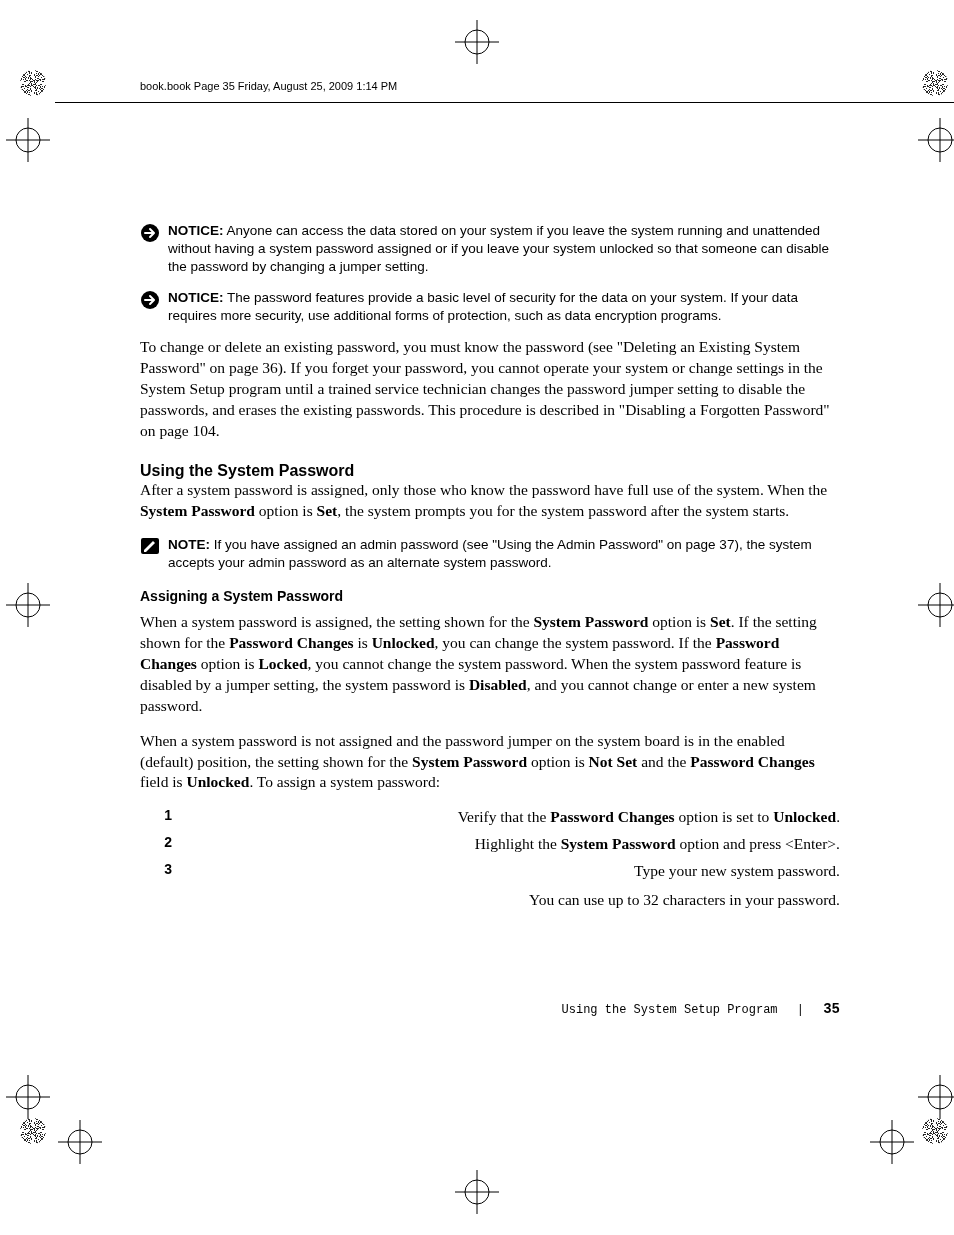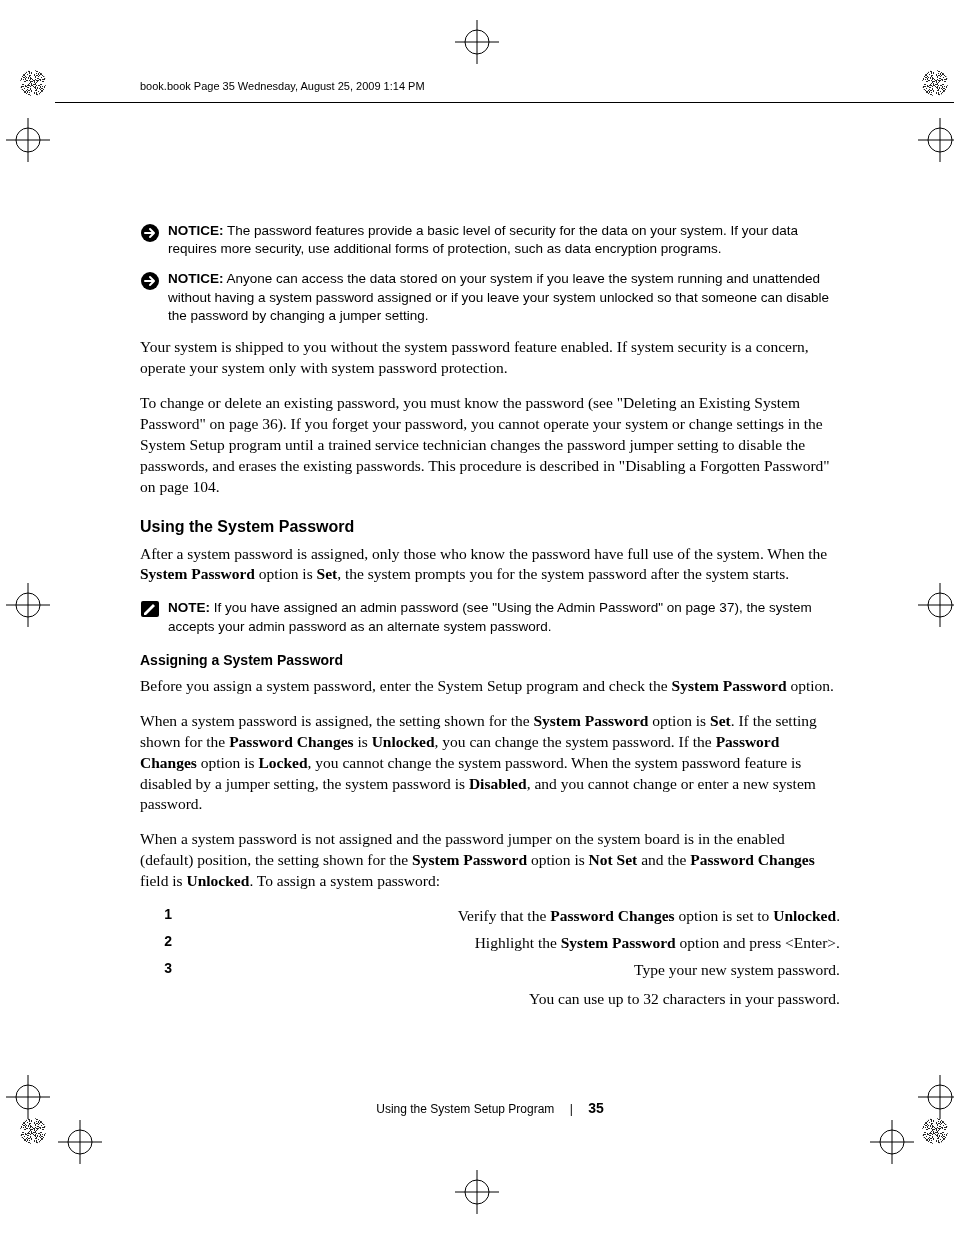--- a/index.html
+++ b/index.html
@@ -56,21 +56,20 @@
     font-family: Georgia, 'Times New Roman', serif;
     font-size: 15.5px;
     line-height: 1.35;
     margin-bottom: 14px;
   }
   .h2 {
     font-family: Arial, Helvetica, sans-serif;
     font-weight: bold;
     font-size: 16px;
     margin-top: 20px;
-    margin-bottom: 8px;
   }
   .note-row {
     display: flex;
     align-items: flex-start;
     margin-bottom: 16px;
     justify-content: space-between;
   }
   .note-row .icon {
     flex: 0 0 28px;
     height: 20px;
@@ -112,23 +111,23 @@
     text-align: right;
   }
   ol.steps .body .sub {
     margin-top: 8px;
   }
   .footer {
     position: absolute;
     right: 0;
     bottom: -100px;
     width: 700px;
-    font-family: Liberation Sans, sans-serif;
+    font-family: Liberation Mono, monospace;
     font-size: 12px;
-    text-align: center;
+    text-align: right;
   }
   .footer .sep { padding: 0 12px; color: #000; }
   .footer .pg { font-weight: bold; font-size: 14px; }
 
   
   .mark { position: absolute; }
   .corner-globe {
     width: 26px; height: 26px; border-radius: 50%;
     background: repeating-radial-gradient(circle, #000 0 0.5px, transparent 0.5px 2px),
                 repeating-conic-gradient(#000 0 2deg, transparent 2deg 10deg);
@@ -204,63 +203,61 @@
     <line x1="0" y1="22" x2="44" y2="22" stroke="#000" stroke-width="1"></line>
   </svg>
 <svg class="mark" style="right:40px; top:1120px;" width="44" height="44">
     <circle cx="22" cy="22" r="12" fill="none" stroke="#000" stroke-width="1"></circle>
     <line x1="22" y1="0" x2="22" y2="44" stroke="#000" stroke-width="1"></line>
     <line x1="0" y1="22" x2="44" y2="22" stroke="#000" stroke-width="1"></line>
   </svg>
 
 <div class="page">
 
-  <div class="running-header">book.book  Page 35  Wednesday, August 25, 2009  1:14 PM</div>
-
+  <div class="running-header">book.book  Page 35  Friday, August 25, 2009  1:14 PM</div>
+
+
+  <div class="notice-row">
+    <div class="icon">
+      <svg width="20" height="20">
+          <circle cx="10" cy="10" r="9" fill="#000"></circle>
+          <path d="M5 10 L12 10 M10 6 L14 10 L10 14" stroke="#fff" stroke-width="2" fill="none" stroke-linecap="round" stroke-linejoin="round"></path>
+        </svg>
+    </div>
+    <div class="text"><span class="notice-label">NOTICE:</span><span> Anyone can access the data stored on your system if you leave the system running and unattended without having a system password assigned or if you leave your system unlocked so that someone can disable the password by changing a jumper setting.</span></div>
+  </div>
 
   <div class="notice-row">
     <div class="icon">
       <svg width="20" height="20">
           <circle cx="10" cy="10" r="9" fill="#000"></circle>
           <path d="M5 10 L12 10 M10 6 L14 10 L10 14" stroke="#fff" stroke-width="2" fill="none" stroke-linecap="round" stroke-linejoin="round"></path>
         </svg>
     </div>
     <div class="text"><span class="notice-label">NOTICE:</span><span> The password features provide a basic level of security for the data on your system. If your data requires more security, use additional forms of protection, such as data encryption programs.</span></div>
   </div>
 
-  <div class="notice-row">
-    <div class="icon">
-      <svg width="20" height="20">
-          <circle cx="10" cy="10" r="9" fill="#000"></circle>
-          <path d="M5 10 L12 10 M10 6 L14 10 L10 14" stroke="#fff" stroke-width="2" fill="none" stroke-linecap="round" stroke-linejoin="round"></path>
-        </svg>
-    </div>
-    <div class="text"><span class="notice-label">NOTICE:</span><span> Anyone can access the data stored on your system if you leave the system running and unattended without having a system password assigned or if you leave your system unlocked so that someone can disable the password by changing a jumper setting.</span></div>
-  </div>
-
-  <div class="p">Your system is shipped to you without the system password feature enabled. If system security is a concern, operate your system only with system password protection.</div>
   <div class="p">To change or delete an existing password, you must know the password (see "Deleting an Existing System Password" on page 36). If you forget your password, you cannot operate your system or change settings in the System Setup program until a trained service technician changes the password jumper setting to disable the passwords, and erases the existing passwords. This procedure is described in "Disabling a Forgotten Password" on page 104.</div>
 
   <div class="h2">Using the System Password</div>
 
   <div class="p"><span>After a system password is assigned, only those who know the password have full use of the system. When the </span><span class="b">System Password</span><span> option is </span><span class="b">Set</span><span>, the system prompts you for the system password after the system starts.</span></div>
 
   <div class="note-row">
     <div class="icon">
       <svg width="20" height="18">
           <rect x="1" y="1" width="18" height="16" rx="2" fill="#000"></rect>
           <path d="M4 13 L13 4 L15 6 L6 15 L4 15 Z" fill="#fff"></path>
         </svg>
     </div>
     <div class="text"><span class="note-label">NOTE:</span><span> If you have assigned an admin password (see "Using the Admin Password" on page 37), the system accepts your admin password as an alternate system password.</span></div>
   </div>
 
   <div class="h3">Assigning a System Password</div>
 
-  <div class="p"><span>Before you assign a system password, enter the System Setup program and check the </span><span class="b">System Password</span><span> option.</span></div>
 
   <div class="p"><span>When a system password is assigned, the setting shown for the </span><span class="b">System Password</span><span> option is </span><span class="b">Set</span><span>. If the setting shown for the </span><span class="b">Password Changes</span><span> is </span><span class="b">Unlocked</span><span>, you can change the system password. If the </span><span class="b">Password Changes</span><span> option is </span><span class="b">Locked</span><span>, you cannot change the system password. When the system password feature is disabled by a jumper setting, the system password is </span><span class="b">Disabled</span><span>, and you cannot change or enter a new system password.</span></div>
 
   <div class="p"><span>When a system password is not assigned and the password jumper on the system board is in the enabled (default) position, the setting shown for the </span><span class="b">System Password</span><span> option is </span><span class="b">Not Set</span><span> and the </span><span class="b">Password Changes</span><span> field is </span><span class="b">Unlocked</span><span>. To assign a system password:</span></div>
 
   <ol class="steps">
     <li>
       <div class="num">1</div>
       <div class="body"><span>Verify that the </span><span class="b">Password Changes</span><span> option is set to </span><span class="b">Unlocked</span><span>.</span></div>
     </li>

